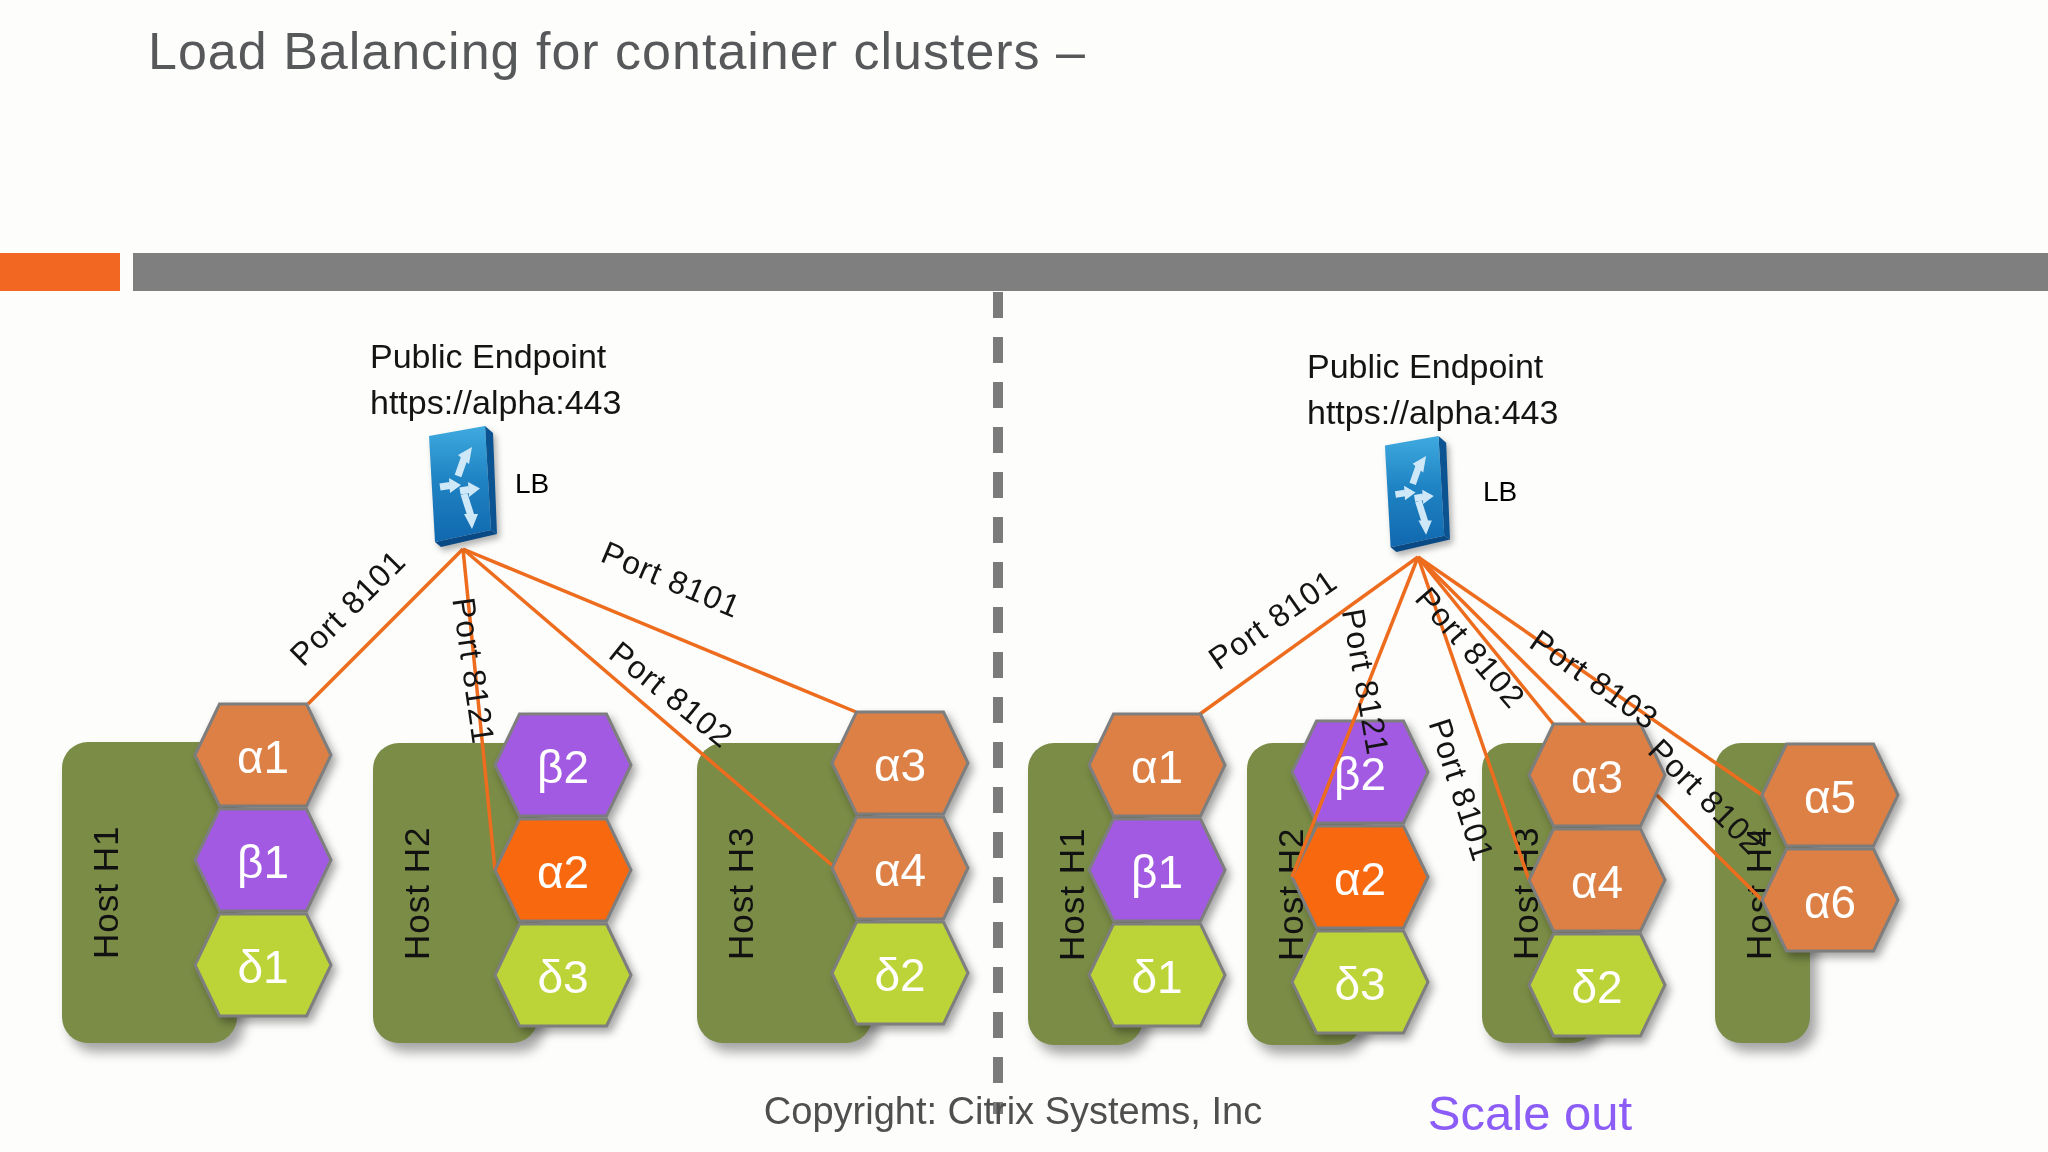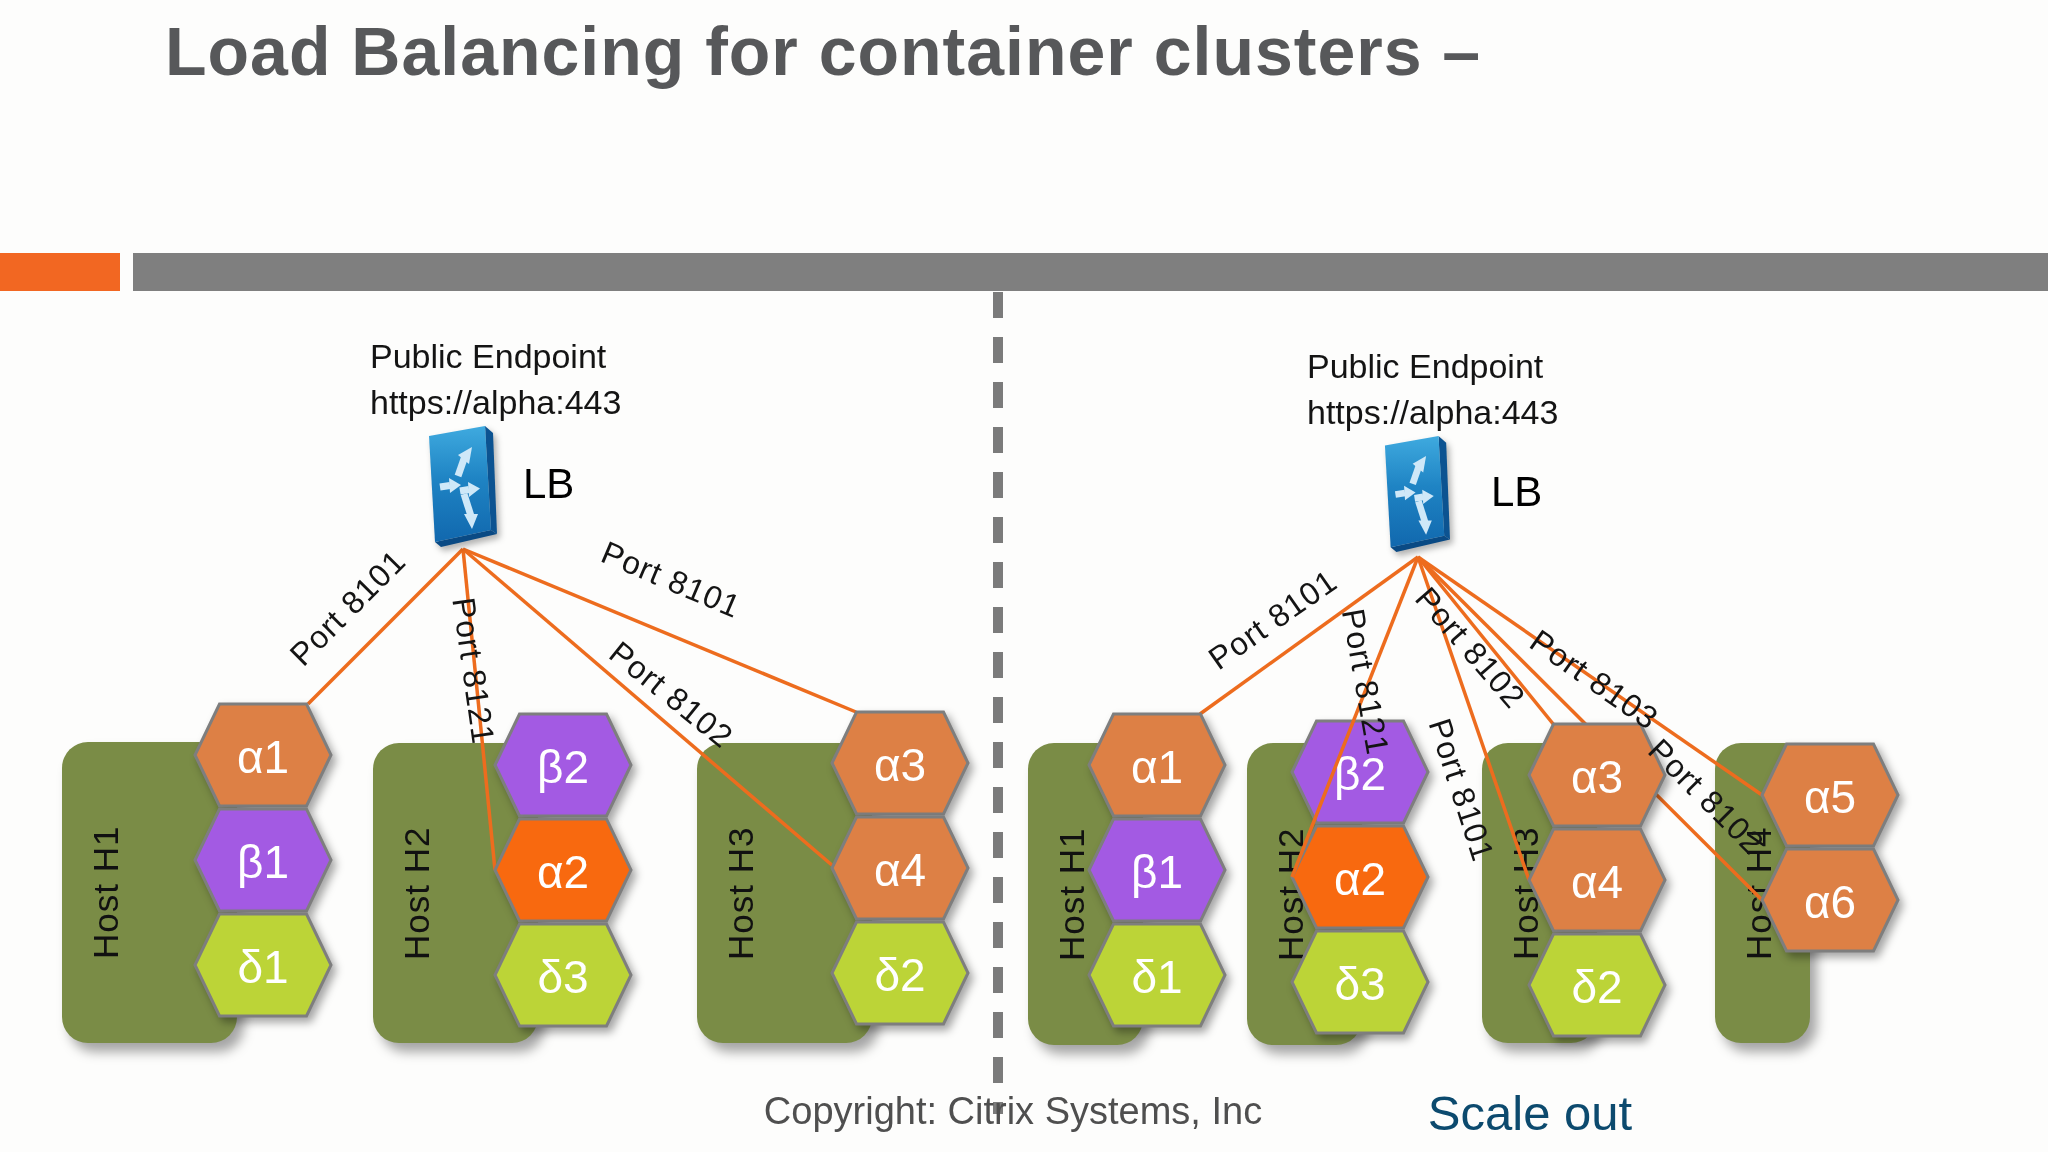--- a/index.html
+++ b/index.html
@@ -1,23 +1,23 @@
 <!DOCTYPE html>
 <html style="--title_gray: #57585A; --accent_orange: #F26722; --bar_gray: #7F7F7F; --divider_gray: #7B7B7B; --line_orange: #ED6C1E; --host_green: #7A8C46; --hex_border: #7E7E7E; --text_dark: #141414; --copyright_gray: #4F4F4F; --lb_blue_light: #3FAADF; --lb_blue_dark: #1168AE; --lb_arrow_blue: #CFE8F8;"><head>
 <meta charset="utf-8">
 <style>
   html,body{margin:0;padding:0;background:#e8e8e8;}
   #stage{
     position:relative;width:2048px;height:1152px;overflow:hidden;
     background:#FDFDFC;font-family:"Liberation Sans",sans-serif;
   }
   .title{
-    position:absolute;left:165px;top:0px;z-index:7;
-    font-size:68px;line-height:102px;letter-spacing:1px;
-    color:var(--title_gray);font-weight:700;white-space:nowrap;
+    position:absolute;left:148px;top:0px;z-index:7;
+    font-size:52px;line-height:102px;letter-spacing:1px;
+    color:var(--title_gray);font-weight:400;white-space:nowrap;
   }
   .accent-orange{position:absolute;left:0;top:253px;width:120px;height:38px;background:var(--accent_orange);z-index:1;}
   .accent-gray{position:absolute;left:133px;top:253px;width:1915px;height:38px;background:var(--bar_gray);z-index:1;}
   .divider{
     position:absolute;left:993px;top:292px;width:10px;height:822px;z-index:1;
     background:repeating-linear-gradient(180deg,var(--divider_gray) 0 26px,transparent 26px 45px);
   }
   .host-box{position:absolute;border-radius:26px;z-index:2;background:var(--host_green);
     box-shadow:7px 9px 12px rgba(0,0,0,0.35);}
   .host-label{
@@ -28,32 +28,32 @@
   .layer{position:absolute;left:0;top:0;width:2048px;height:1152px;pointer-events:none;}
   #links-under{z-index:4;}
   #hex-layer{z-index:5;}
   #links-over{z-index:6;}
   .fanline{stroke:var(--line_orange);stroke-width:3.5;fill:none;}
   .hex{stroke:var(--hex_border);stroke-width:3;filter:drop-shadow(4px 5px 4px rgba(0,0,0,0.35));}
   .hex-label{fill:#ffffff;font-size:46px;text-anchor:middle;dominant-baseline:central;
     font-family:"Liberation Sans",sans-serif;}
   .endpoint{position:absolute;z-index:7;font-size:34px;line-height:46px;color:var(--text_dark);white-space:nowrap;}
   .lb-icon{position:absolute;z-index:7;overflow:visible;filter:drop-shadow(3px 4px 3px rgba(0,0,0,0.3));}
-  .lb-label{position:absolute;z-index:7;font-size:42px;color:#000;transform:translate(0,-50%);margin-left:8px;}
+  .lb-label{position:absolute;z-index:7;font-size:28px;color:#000;transform:translate(0,-50%);}
   .port-label{
     position:absolute;z-index:7;font-size:32px;color:var(--text_dark);
     white-space:nowrap;letter-spacing:1px;
   }
   .copyright{
     position:absolute;left:1013px;top:1111px;transform:translate(-50%,-50%);z-index:8;
     font-size:38px;color:var(--copyright_gray);white-space:nowrap;
   }
   .scale-out{
     position:absolute;left:1530px;top:1113px;transform:translate(-50%,-50%);z-index:8;
-    font-size:49px;color:#0c4a6e;white-space:nowrap;
+    font-size:49px;color:#8b5cf6;white-space:nowrap;
   }
 </style>
 </head>
 <body>
 
 <div id="stage">
 
   <svg width="0" height="0" style="position:absolute">
     <defs>
       <linearGradient id="lbgrad" x1="0" y1="0" x2="0" y2="1">

